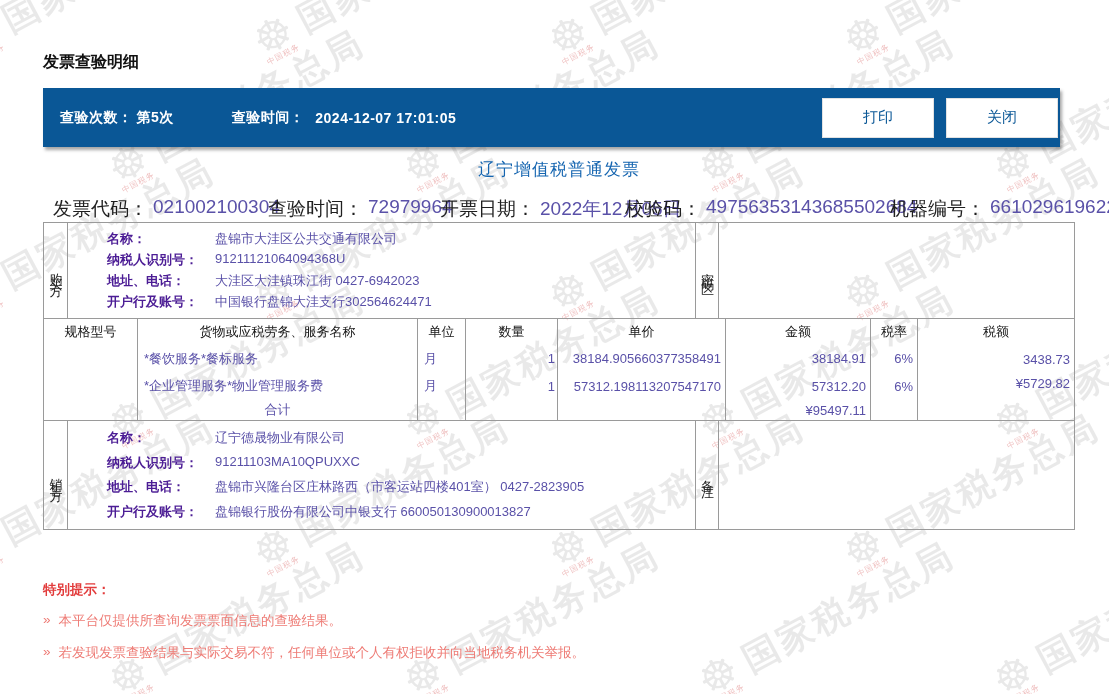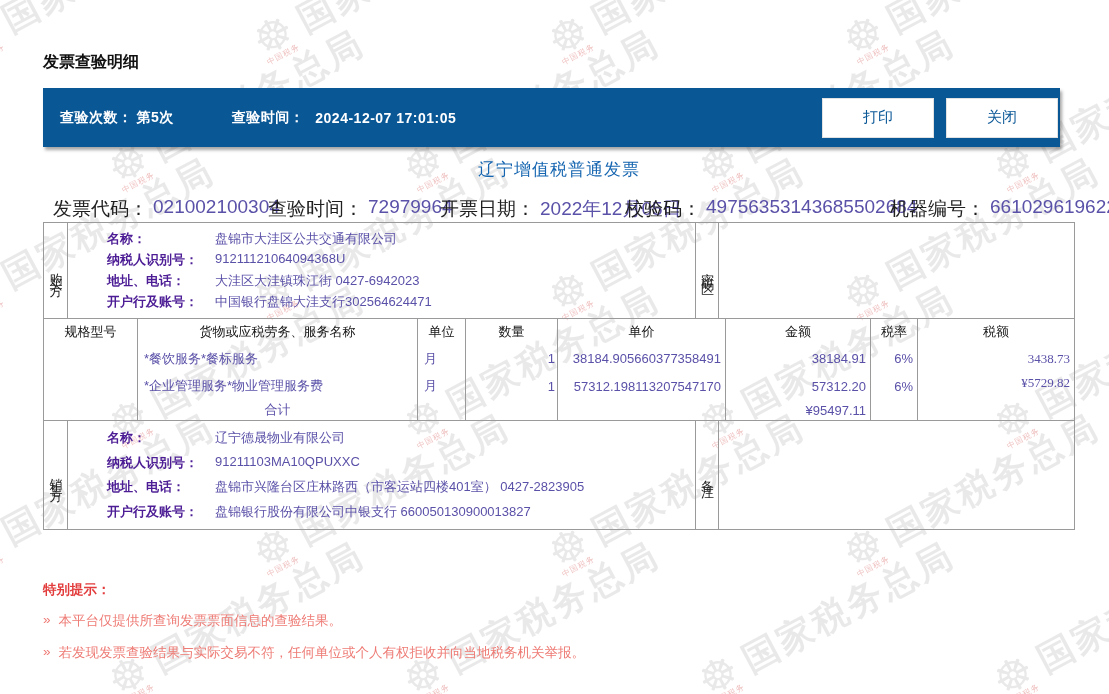--- a/index.html
+++ b/index.html
@@ -53,21 +53,21 @@
   .side-col{width:24px;min-width:24px;border-right:1px solid #9a9a9a;display:flex;align-items:center;justify-content:center;box-sizing:border-box;}
   .side-label{writing-mode:vertical-rl;text-orientation:upright;letter-spacing:5px;font-size:13px;color:#222;}
   .party-col{width:627px;min-width:627px;box-sizing:border-box;padding:5px 0 5px 12px;display:flex;flex-direction:column;justify-content:space-around;}
   .party-row{display:flex;font-size:13px;white-space:nowrap;}
   .party-row .lbl{width:108px;min-width:108px;color:#4c1d95;font-weight:600;margin-left:27px;}
   .party-row .val{color:#5a51a8;}
   .pwd-col{width:24px;min-width:24px;border-left:1px solid #9a9a9a;border-right:1px solid #9a9a9a;display:flex;align-items:center;justify-content:center;box-sizing:border-box;}
   .blank-col{flex:1;}
   
   .icol{display:flex;flex-direction:column;border-right:1px solid #9a9a9a;box-sizing:border-box;font-size:13px;}
-  .icol:last-child{border-right:none;font-family:Liberation Serif, serif;}
+  .icol:last-child{border-right:none;}
   .c-name{width:280px;}.c-spec{width:94px;}.c-unit{width:48px;}.c-qty{width:92px;}
   .c-price{width:168px;}.c-amount{width:145px;}.c-rate{width:47px;}.c-tax{flex:1;}
   .icell{height:28px;display:flex;align-items:center;box-sizing:border-box;white-space:nowrap;}
   .ihead{height:26px;justify-content:center;color:#161616;}
   .itot{height:20px;}
   .al{justify-content:flex-start;padding-left:6px;}
   .ar{justify-content:flex-end;padding-right:4px;}
   .ac{justify-content:center;}
   .num{color:#5a51a8;}
   .qty-cell{padding-right:2px;}

